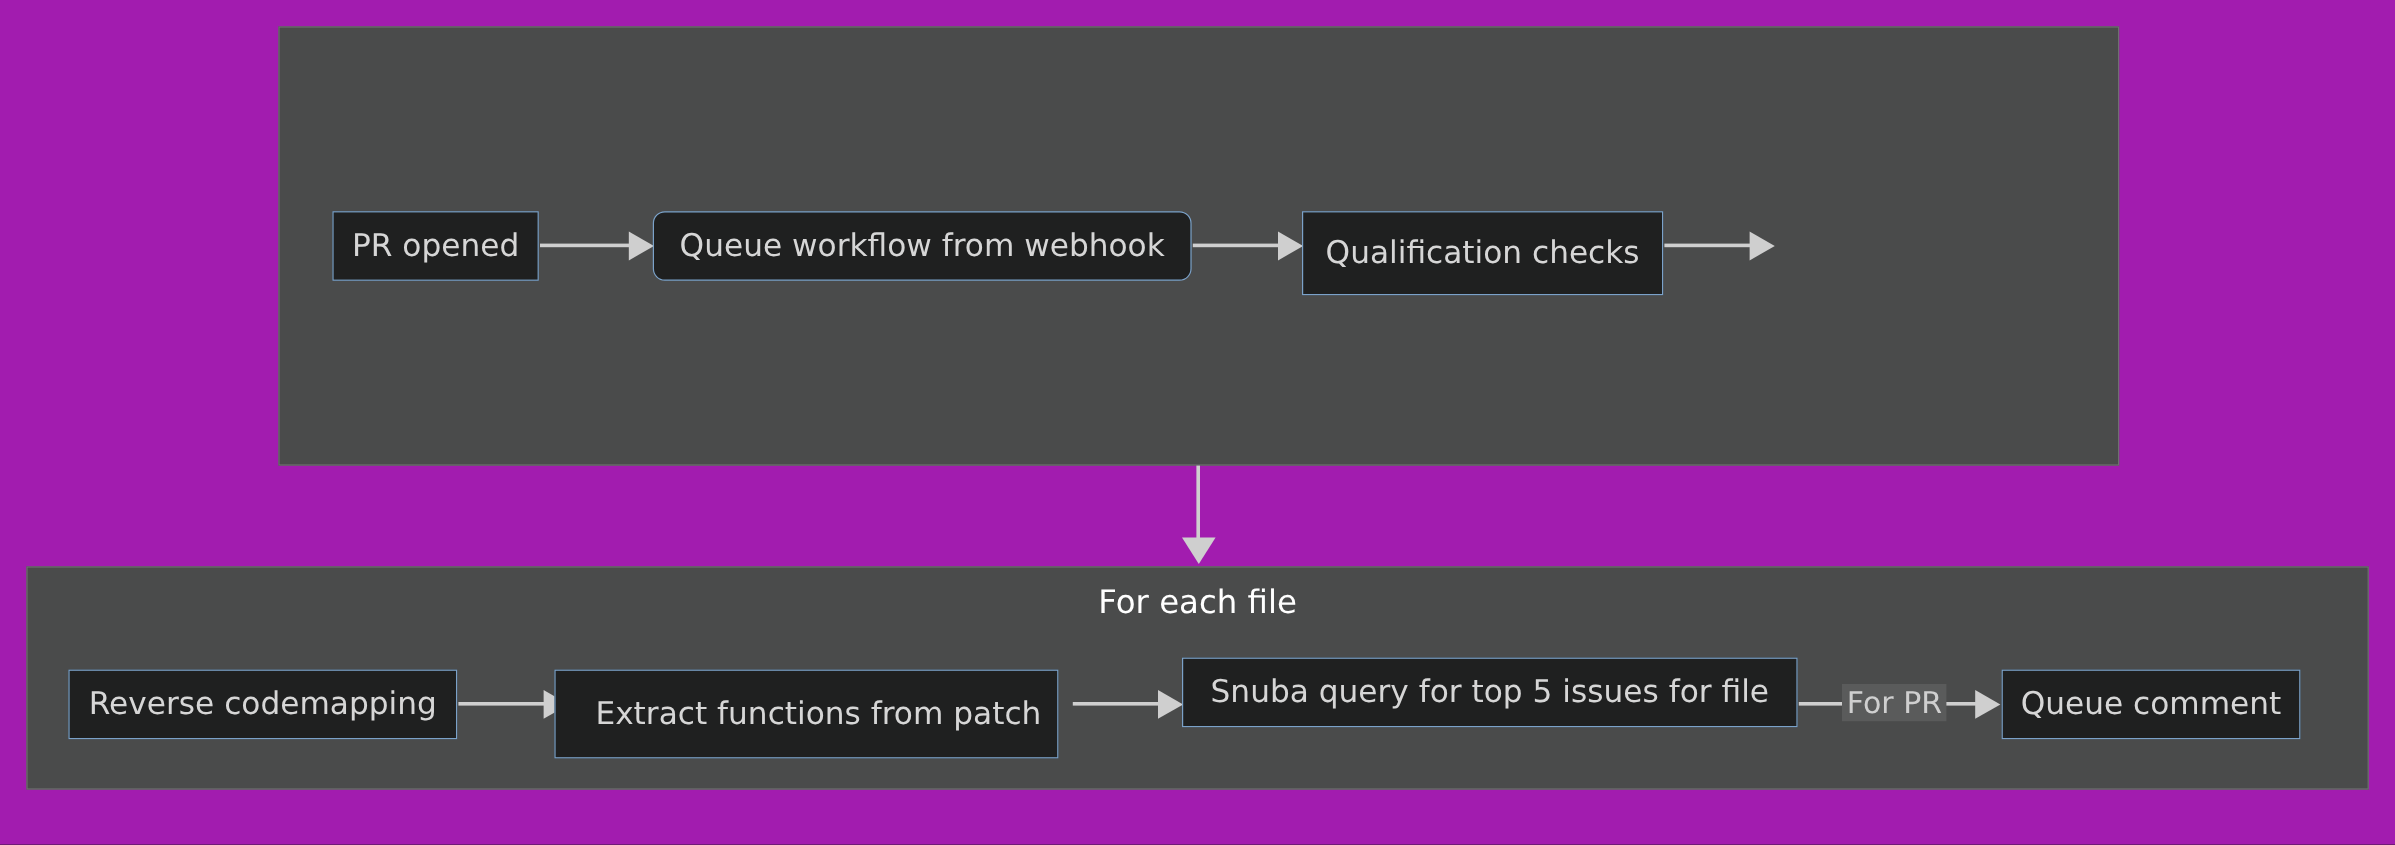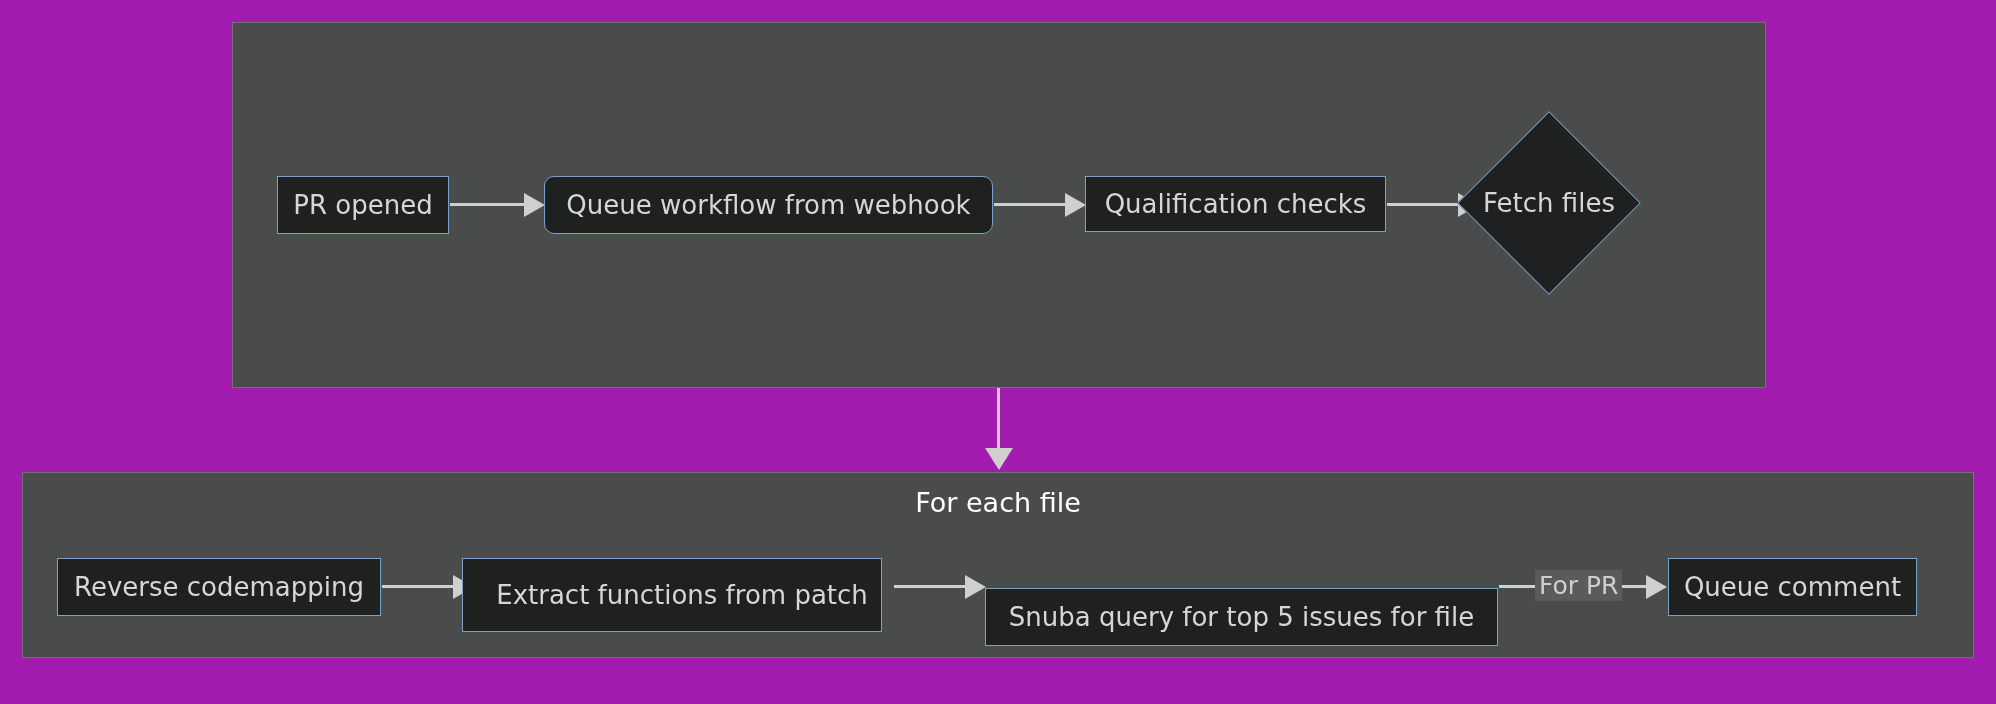--- a/index.html
+++ b/index.html
@@ -135,48 +135,44 @@
   <div class="node" style="left:277px; top:176px; width:172px; height:58px;">PR opened</div>
 
   <div class="edge-line edge-h" style="left:450px; top:203px; width:86px;"></div>
   <div class="arrow-right" style="left:524px; top:193px;"></div>
 
   <div class="node rounded" style="left:544px; top:176px; width:449px; height:58px;border-radius:10px;">Queue workflow from webhook</div>
 
   <div class="edge-line edge-h" style="left:994px; top:203px; width:86px;"></div>
   <div class="arrow-right" style="left:1065px; top:193px;"></div>
 
-  <div class="node" style="left:1085px; top:176px; width:301px; height:56px;">Qualification checks</div>
+  <div class="node" style="left:1085px; top:176px; width:301px; height:70px;">Qualification checks</div>
 
   <div class="edge-line edge-h" style="left:1387px; top:203px; width:86px;"></div>
   <div class="arrow-right" style="left:1458px; top:193px;"></div>
 
-  <div class="diamond-wrap" style="left:1484px; top:138px; width:130px; height:130px;">
-    <div class="diamond-shape"></div>
-    <div class="diamond-label">Fetch files</div>
-  </div>
 
   <div class="edge-line edge-v" style="left:997px; top:388px; height:78px;"></div>
   <div class="arrow-down" style="left:985px; top:448px;"></div>
 
   <div class="subgraph" id="subgraph-bottom">
     <div class="subgraph-title">For each file</div>
   </div>
 
   <div class="node" style="left:57px; top:558px; width:324px; height:58px;">Reverse codemapping</div>
 
   <div class="edge-line edge-h" style="left:382px; top:585px; width:86px;"></div>
   <div class="arrow-right" style="left:453px; top:575px;"></div>
 
   <div class="node" style="left:462px; top:558px; width:420px; height:74px;padding-left:36px;">Extract functions from patch</div>
 
   <div class="edge-line edge-h" style="left:894px; top:585px; width:86px;"></div>
   <div class="arrow-right" style="left:965px; top:575px;"></div>
 
-  <div class="node" style="left:985px; top:588px; width:513px; height:58px;">Snuba query for top 5 issues for file</div>
+  <div class="node" style="left:985px; top:548px; width:513px; height:58px;">Snuba query for top 5 issues for file</div>
 
   <div class="edge-line edge-h" style="left:1499px; top:585px; width:150px;"></div>
   <div class="edge-label" style="left:1535px; top:570px;">For PR</div>
   <div class="arrow-right" style="left:1646px; top:575px;"></div>
 
   <div class="node" style="left:1668px; top:558px; width:249px; height:58px;">Queue comment</div>
 
 </div>
 
 </body></html>

